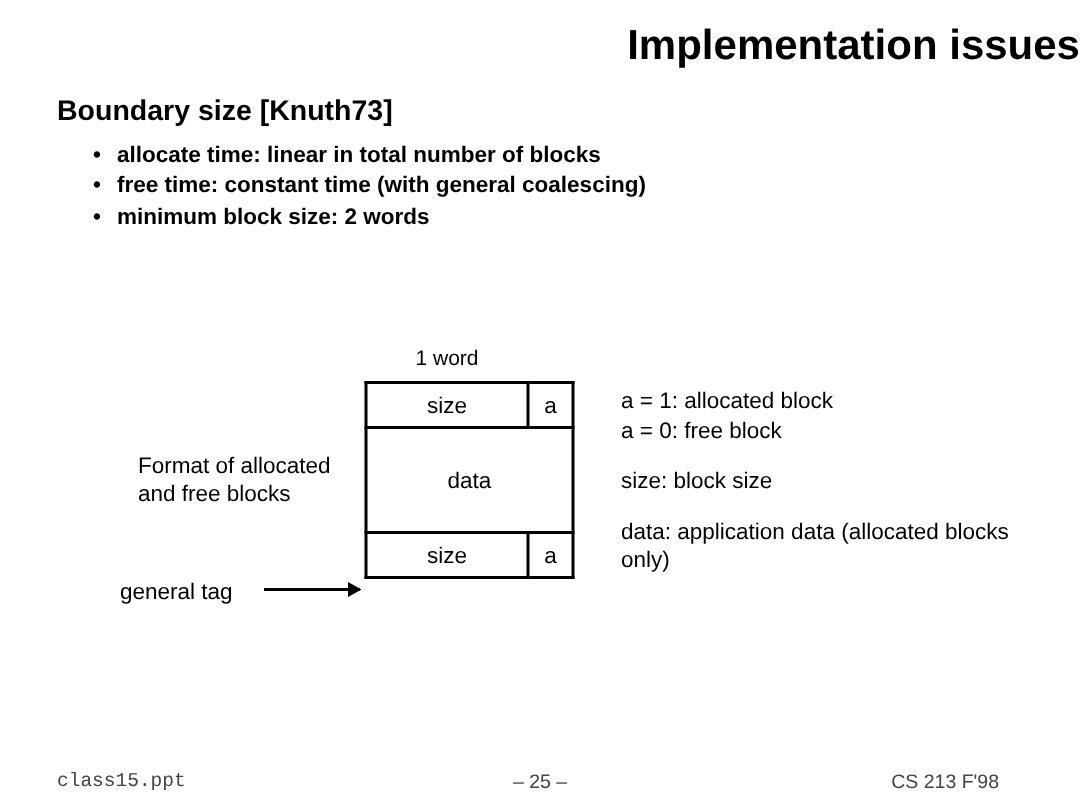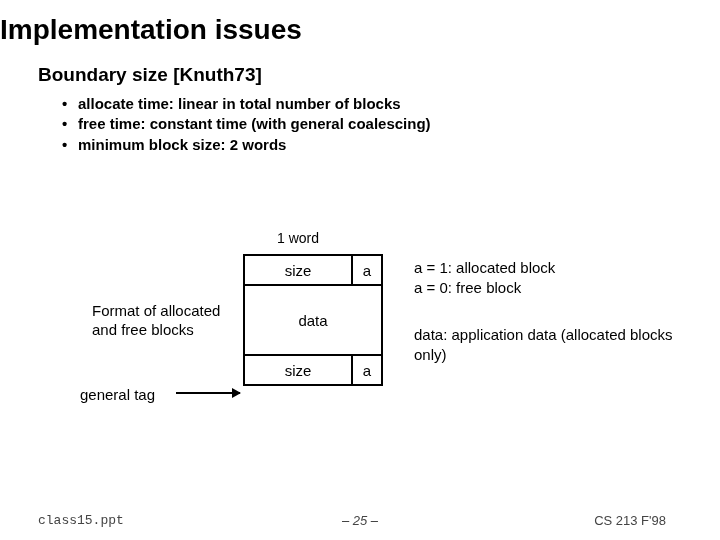--- a/index.html
+++ b/index.html
@@ -8,21 +8,21 @@
     height: 540px;
     background: #fff;
     font-family: Arial, Helvetica, sans-serif;
     color: #000;
     position: relative;
     overflow: hidden;
   }
   .title {
     font-size: 28px;
     font-weight: bold;
-    text-align: left;
+    text-align: right;
     padding-top: 14px;
   }
   .subtitle {
     font-size: 19px;
     font-weight: bold;
     margin: 18px 0 8px 38px;
   }
   .bullets {
     margin-left: 62px;
     font-size: 15px;
@@ -124,21 +124,20 @@
     left: 38px;
     bottom: 0;
     font-family: Liberation Mono, monospace;
   }
   .footer-center {
     position: absolute;
     left: 0;
     width: 720px;
     text-align: center;
     bottom: 0;
-    font-style: italic;
   }
   .footer-right {
     position: absolute;
     right: 54px;
     bottom: 0;
   }
 </style>
 </head>
 <body>
 
@@ -171,20 +170,21 @@
     </table>
 
   <div class="format-label">Format of allocated and free blocks</div>
   <div class="boundary-label">general tag</div>
   <div class="arrow1"></div>
 
   <div class="legend">
     <div>a = 1: allocated block</div>
     <div>a = 0: free block</div>
     <div class="gap"></div>
+    <div>size: block size</div>
     <div class="gap"></div>
     <div>data: application data (allocated blocks only)</div>
   </div>
 </div>
 
 <div class="footer">
   <div class="footer-left">class15.ppt</div>
   <div class="footer-center">– 25 –</div>
   <div class="footer-right">CS 213 F'98</div>
 </div>

